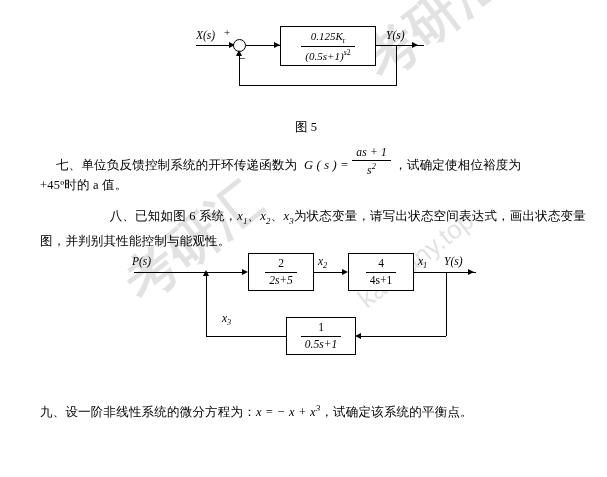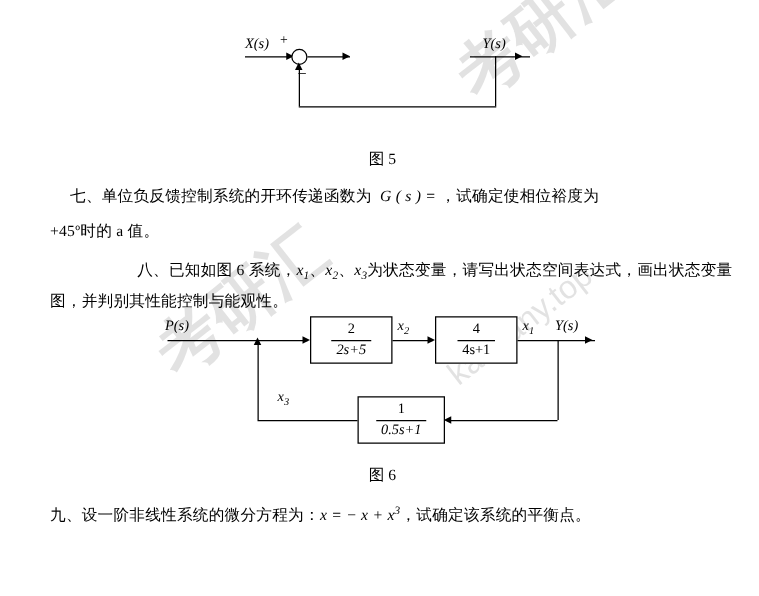--- a/index.html
+++ b/index.html
@@ -163,38 +163,48 @@
     <div class="line hline" style="left:196px;top:45px;width:36px;"></div>
     <div class="arrow-r" style="left:229px;top:41.5px;"></div>
 
     <div class="sum-circle" style="left:233px;top:38.5px;"></div>
     <div class="sign" style="left:224px;top:26px;">+</div>
     <div class="sign" style="left:238px;top:51px;font-size:13px;">−</div>
 
     <div class="line hline" style="left:246px;top:45px;width:34px;"></div>
     <div class="arrow-r" style="left:274px;top:41.5px;"></div>
 
+    <div class="box" style="left:280px;top:26px;width:96px;height:40px;">
+      <span class="frac">
+        <span class="num"><i>0.125K</i><sub>r</sub></span>
+        <span class="den"><i>(0.5s+1)</i><sup><i>s</i><span>2</span></sup></span>
+      </span>
+    </div>
 
     <div class="line hline" style="left:376px;top:45px;width:48px;"></div>
     <div class="arrow-r" style="left:412px;top:41.5px;"></div>
     <div class="sig-label" style="left:386px;top:29px;">
       <span>Y(s)</span>
     </div>
 
     <div class="vline line" style="left:396px;top:45px;height:40px;"></div>
     <div class="hline line" style="left:239px;top:85px;width:158px;"></div>
     <div class="vline line" style="left:239px;top:52px;height:33px;"></div>
     <div class="arrow-u" style="left:236px;top:50px;"></div>
   </div>
 
   <div class="fig-caption" style="left:176px;top:119px;width:260px;">图 5</div>
 
   <div class="para" style="left:56px;top:146px;width:520px;">
     <span>七、单位负反馈控制系统的开环传递函数为</span>
     <span class="math">&nbsp;<span>G ( s ) =</span></span>
+    <span class="frac" style="vertical-align:-5px;">
+      <span class="num" style="font-style:italic;font-size:11.5px;">as + 1</span>
+      <span class="den" style="font-style:italic;font-size:11.5px;"><span>s</span><sup>2</sup></span>
+    </span>
     <span>，试确定使相位裕度为</span>
   </div>
   <div class="para" style="left:40px;top:174px;width:520px;">
     <span>+45º时的 a 值。</span>
   </div>
 
   <div class="para" style="left:56px;top:205px;width:530px;text-align:right;">
     <span>八、已知如图 6 系统，</span><span class="math"><span>x</span><sub>1</sub></span>、<span class="math"><span>x</span><sub>2</sub></span>、<span class="math"><span>x</span><sub>3</sub></span><span>为状态变量，请写出状态空间表达式，画出状态变量</span>
   </div>
   <div class="para" style="left:40px;top:230px;width:530px;">
@@ -250,19 +260,18 @@
     </div>
 
     <div class="hline line" style="left:206px;top:86px;width:80px;"></div>
     <div class="vline line" style="left:206px;top:22px;height:64px;"></div>
     <div class="arrow-u" style="left:203px;top:20px;"></div>
     <div class="sig-label" style="left:211px;top:62px;margin-left:11px;">
       <span>x</span><sub>3</sub>
     </div>
   </div>
 
-  <div class="fig-caption" style="left:176px;top:372px;width:260px;">图 6</div>
 
   <div class="para" style="left:40px;top:397px;width:540px;">
     <span>九、设一阶非线性系统的微分方程为：</span><span class="math"><span>x = − x + x</span><sup>3</sup></span><span>，试确定该系统的平衡点。</span>
   </div>
 
 </div>
 
 </body></html>

